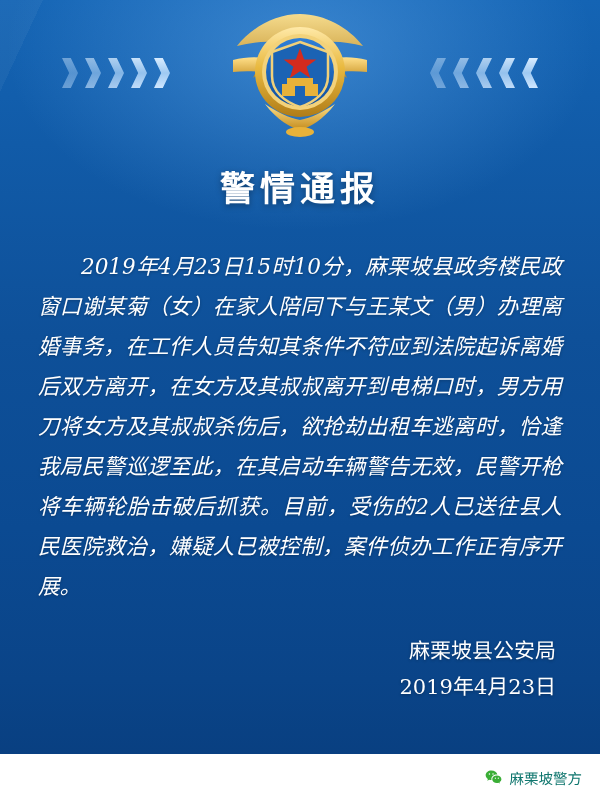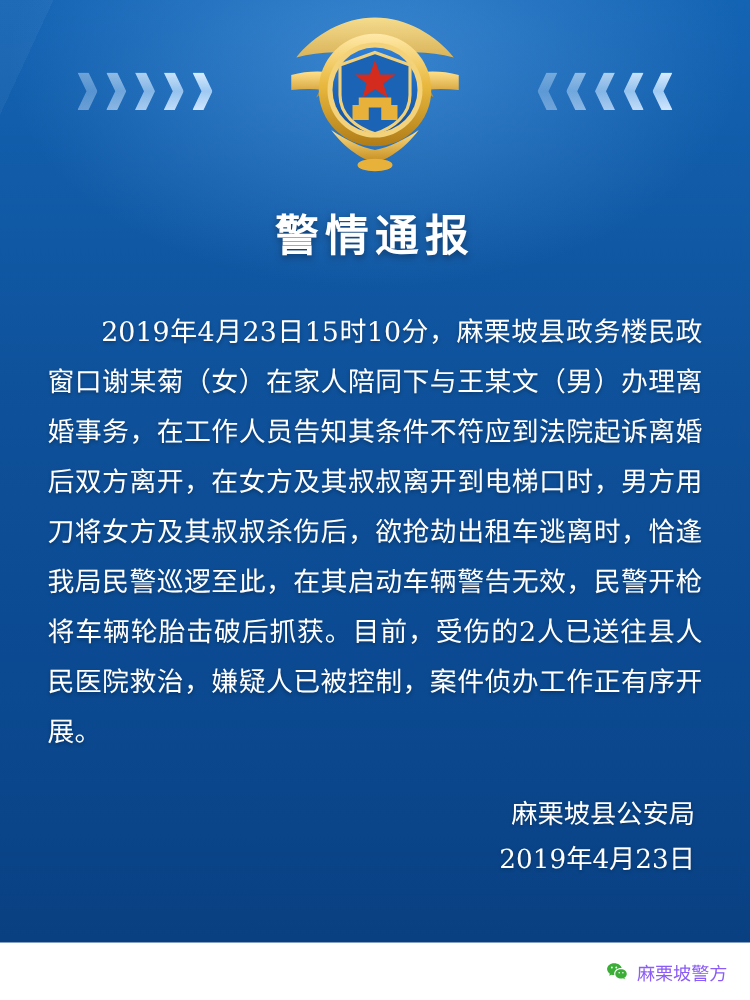--- a/index.html
+++ b/index.html
@@ -101,20 +101,21 @@
     font-size: 21.5px;
     line-height: 40px;
     font-family: "DejaVu Serif", "Liberation Serif", serif;
     text-align: justify;
     text-justify: inter-ideograph;
     text-shadow: 0 1px 3px rgba(0,0,0,0.30);
   }
   .body p {
     margin: 0;
     text-indent: 2em;
+    font-style: italic;
   }
   .body p + p { margin-top: 4px; }
 
   .signature {
     margin: 26px 44px 0 0;
     text-align: right;
     color: #ffffff;
     font-size: 21px;
     line-height: 36px;
     font-family: "DejaVu Serif", "Liberation Serif", serif;
@@ -132,21 +133,21 @@
     display: flex;
     align-items: center;
     justify-content: flex-end;
     padding-right: 18px;
     box-sizing: border-box;
   }
   .footer-account {
     display: flex;
     align-items: center;
     gap: 7px;
-    color: #8b5cf6;
+    color: #0f766e;
     font-size: 14.5px;
     font-family: "DejaVu Sans", "Liberation Sans", sans-serif;
   }
   .wechat-icon {
     width: 19px;
     height: 19px;
     display: inline-block;
   }
 </style>
 </head>

